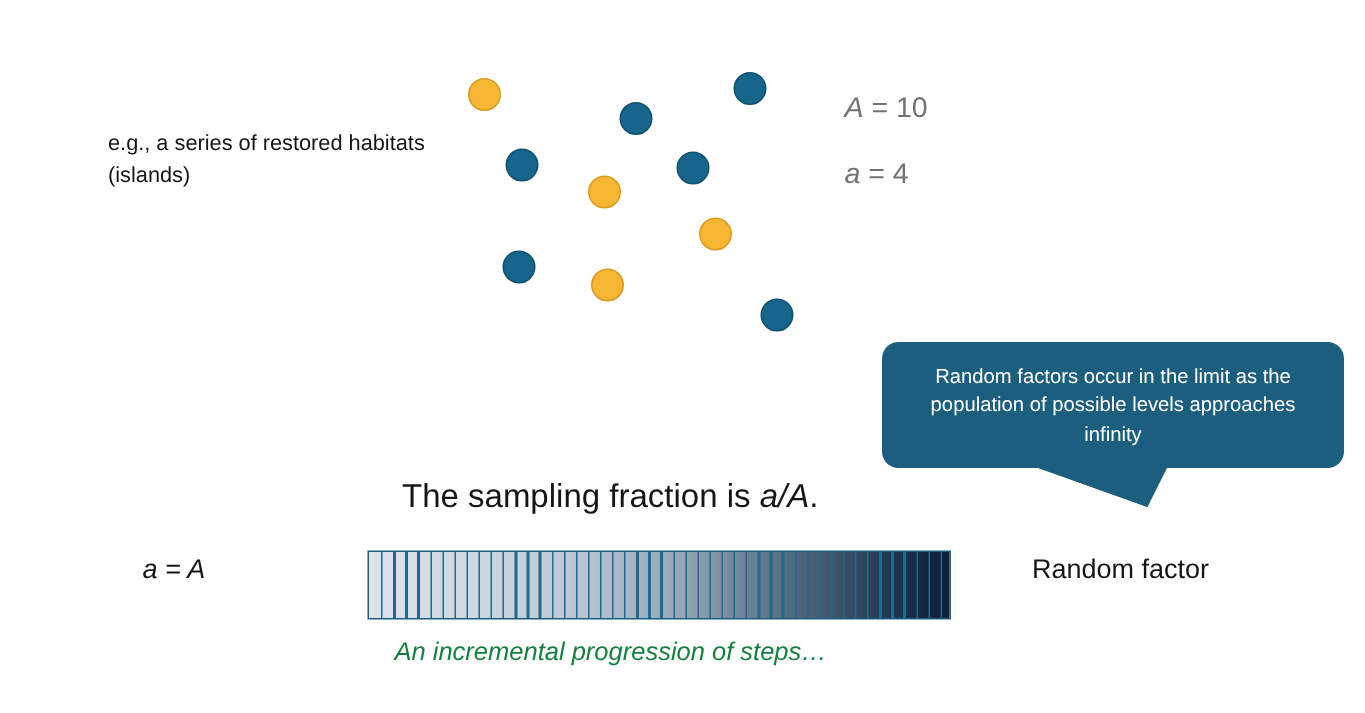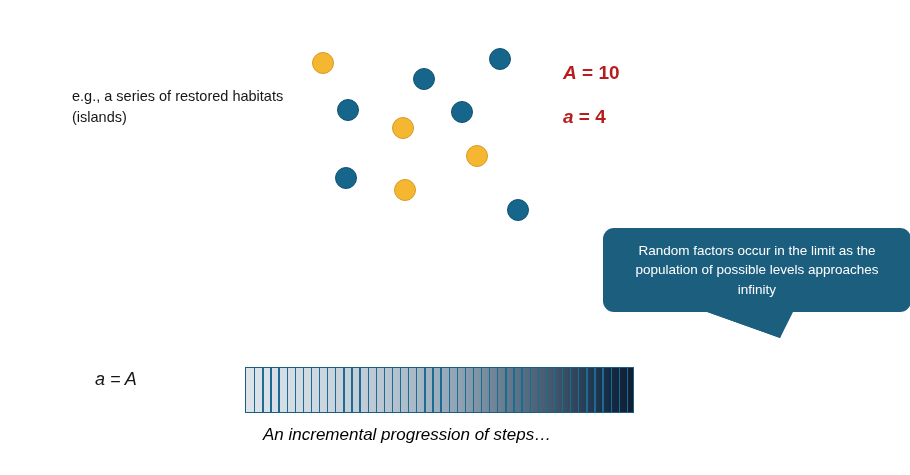--- a/index.html
+++ b/index.html
@@ -51,22 +51,21 @@
     background: #16658a;
     border: 1.3px solid #115272;
   }
 
   
   .params {
     left: 563px;
     top: 63px;
     font-size: 19px;
     line-height: 1;
-    color: #b91c1c;
-    font-weight: bold;
+    color: #737373;
   }
   .params .row { margin-bottom: 25px; }
   .params .ital { font-style: italic; }
 
   
   .bubble-wrap { position: absolute; }
   .bubble {
     position: relative;
     background: #1b5e7e;
     color: #ffffff;
@@ -84,21 +83,20 @@
     left: 15px;
     top: 238px;
   }
   .bubble-left .bubble {
     width: 250px;
     height: 68px;
   }
   .bubble-right {
     left: 588px;
     top: 228px;
-    margin-left: 15px;
   }
   .bubble-right .bubble {
     width: 308px;
     height: 84px;
   }
   .tail {
     position: absolute;
     pointer-events: none;
   }
 
@@ -152,21 +150,21 @@
     letter-spacing: -0.1px;
     white-space: nowrap;
   }
   .ital { font-style: italic; }
 
   .bottom-caption {
     left: 263px;
     top: 425px;
     font-size: 17px;
     font-style: italic;
-    color: #000000;
+    color: #15803d;
     white-space: nowrap;
   }
   .arrow-glyph { font-style: normal; }
 </style>
 </head>
 <body>
 
 <div id="stage">
 
   <div class="abs caption-left">e.g., a series of restored habitats (islands)</div>
@@ -197,20 +195,23 @@
   <div class="bubble-wrap bubble-right">
     <svg class="tail" width="220" height="120" style="left:-5px; top:70px;" viewBox="0 0 220 120">
       <polygon points="195,0 70,0 182,40 195,14" fill="#1b5e7e"></polygon>
       <polygon points="195,0 70,0 182,40" fill="#1b5e7e"></polygon>
     </svg>
     <div class="bubble">
       <span>Random factors occur in the limit as the population of possible levels approaches infinity</span>
     </div>
   </div>
 
+  <div class="abs mid-sentence">
+    <span>The sampling fraction is </span><span class="ital">a/A</span><span>.</span>
+  </div>
 
   <div id="gradbar">
       <div class="stripe" style="left: 8.1px;"></div>
       <div class="stripe" style="left: 16.2px;"></div>
       <div class="stripe" style="left: 24.3px;"></div>
       <div class="stripe" style="left: 32.4px;"></div>
       <div class="stripe" style="left: 40.5px;"></div>
       <div class="stripe" style="left: 48.6px;"></div>
       <div class="stripe" style="left: 56.7px;"></div>
       <div class="stripe" style="left: 64.8px;"></div>
@@ -253,17 +254,18 @@
       <div class="stripe" style="left: 364.5px;"></div>
       <div class="stripe" style="left: 372.6px;"></div>
       <div class="stripe" style="left: 380.7px;"></div>
     </div>
 
   <div class="abs label-fixed">
     <div><span class="ital">a</span><span class="ital"> = A</span></div>
   </div>
 
   <div class="abs label-random">
+    <div>Random factor</div>
   </div>
 
   <div class="abs bottom-caption">An incremental progression of steps…</div>
 
 </div>
 
 </body></html>

